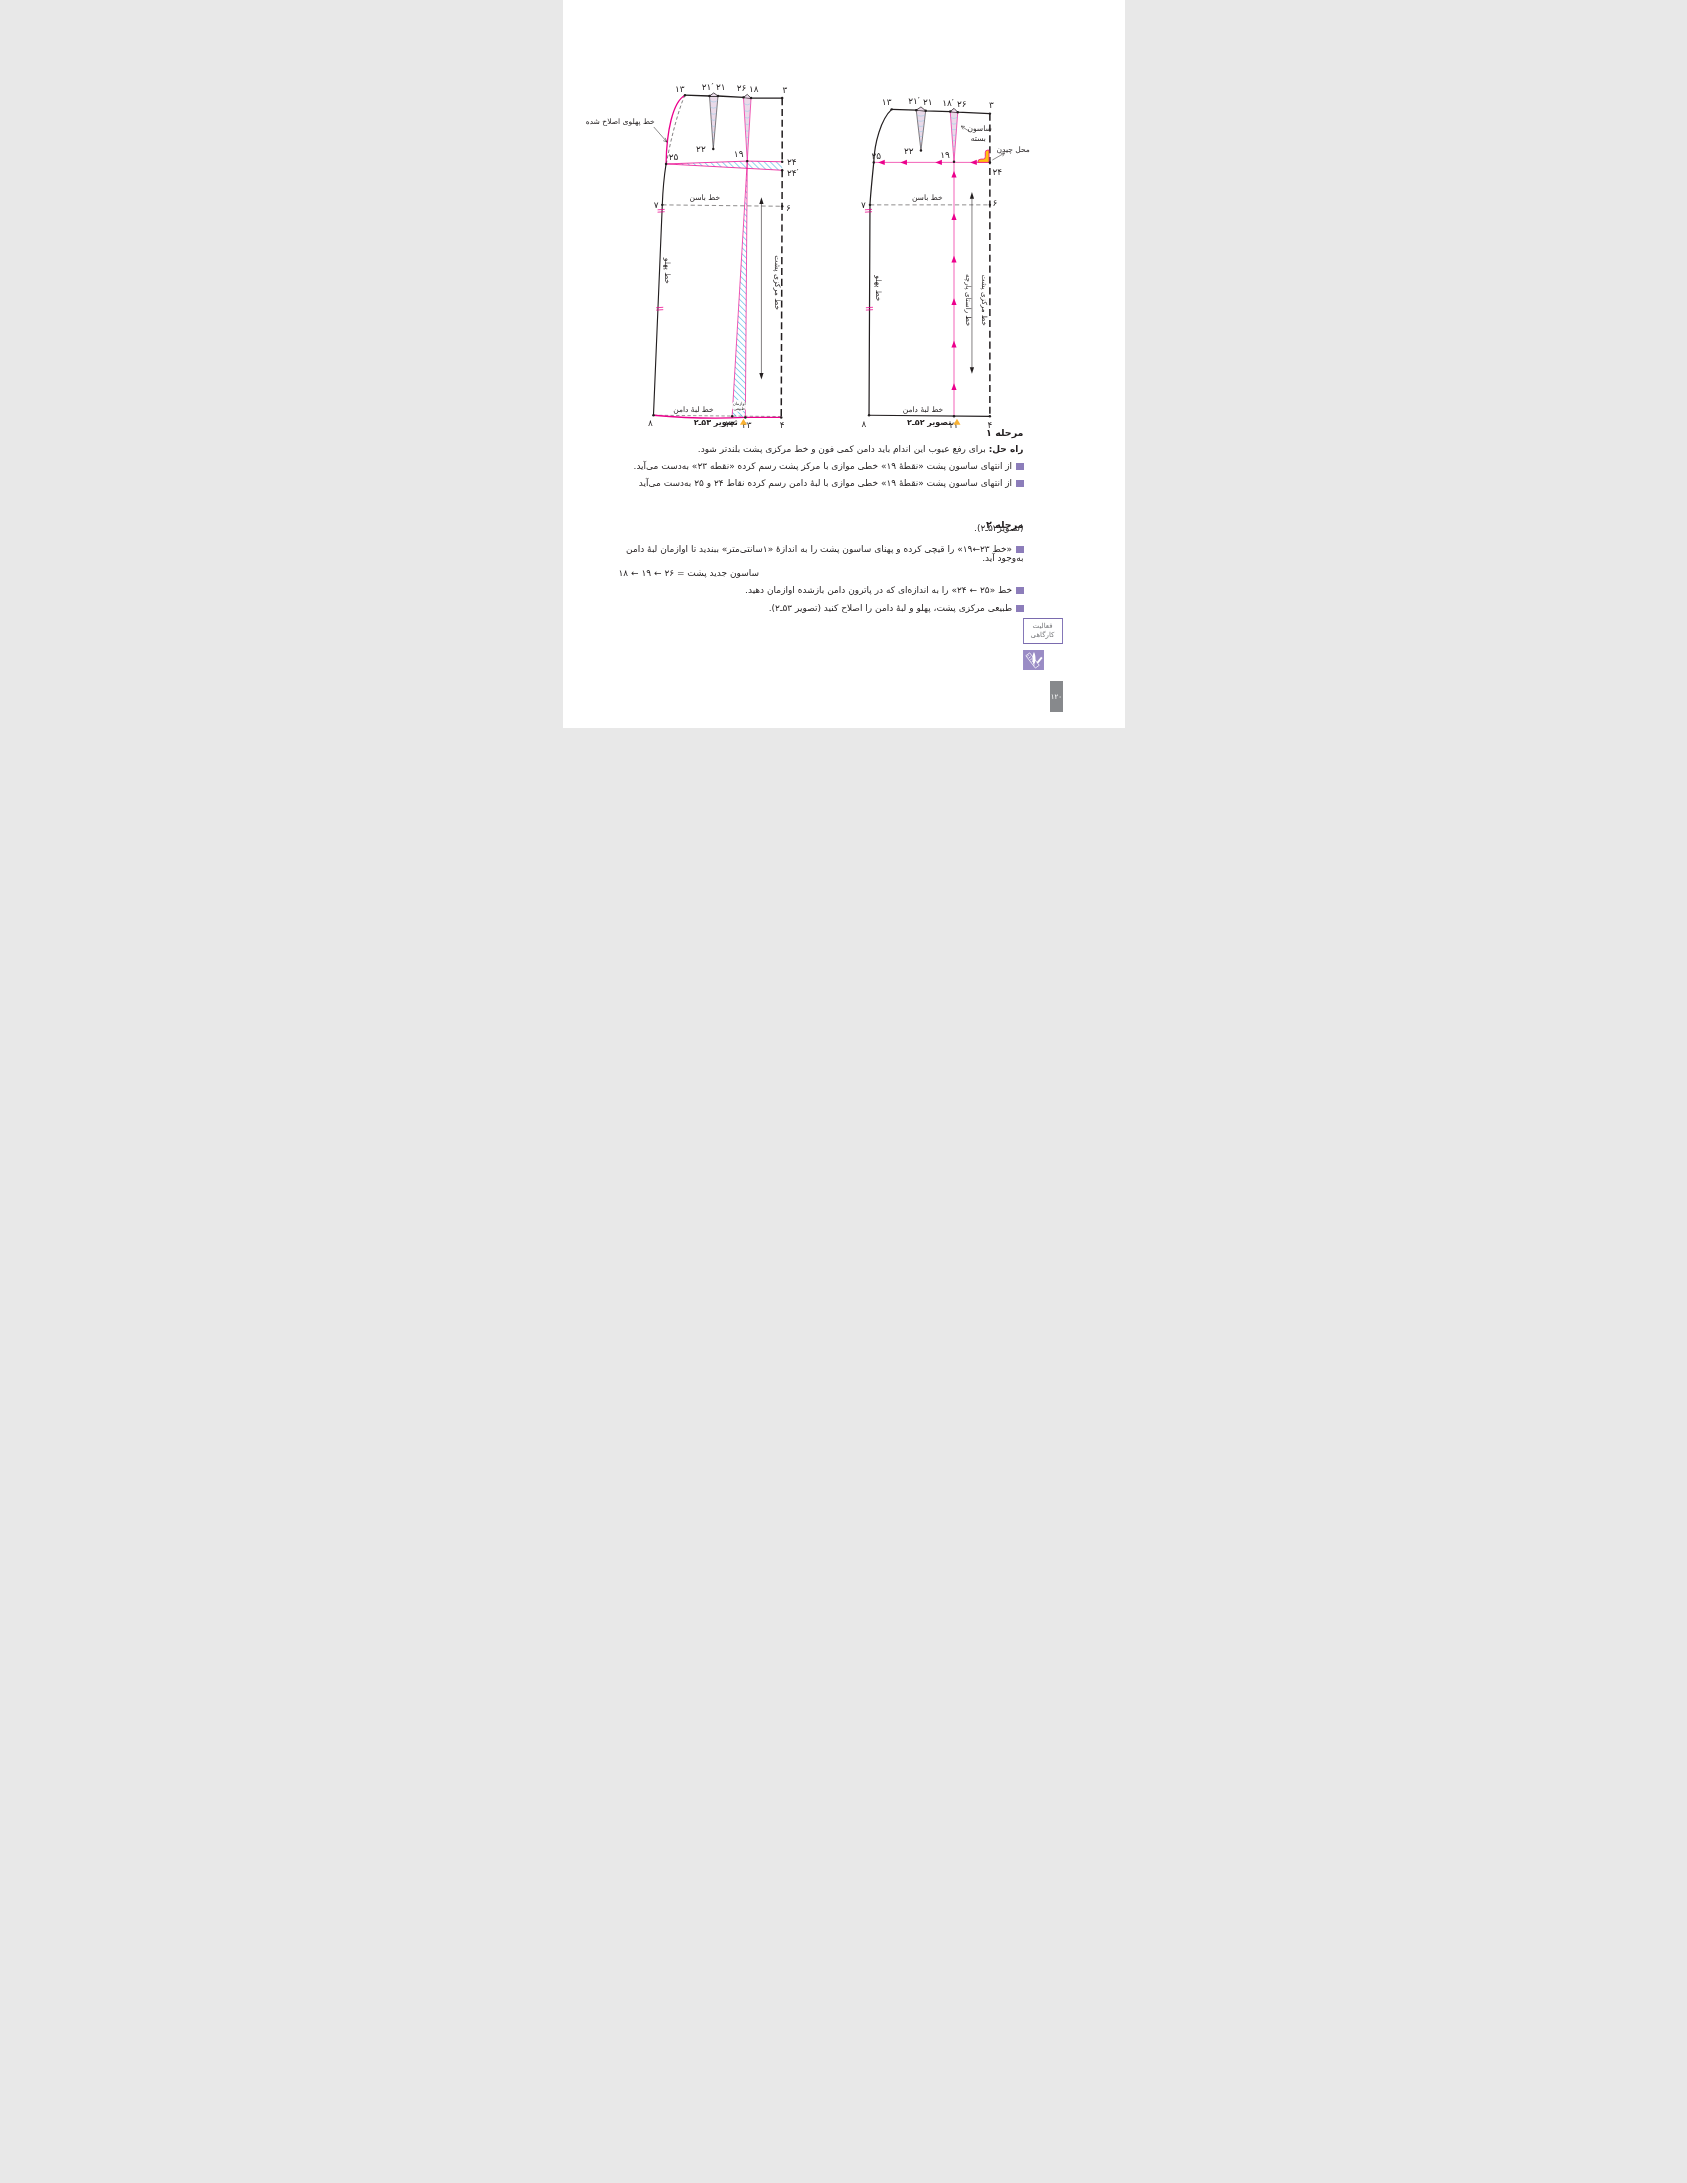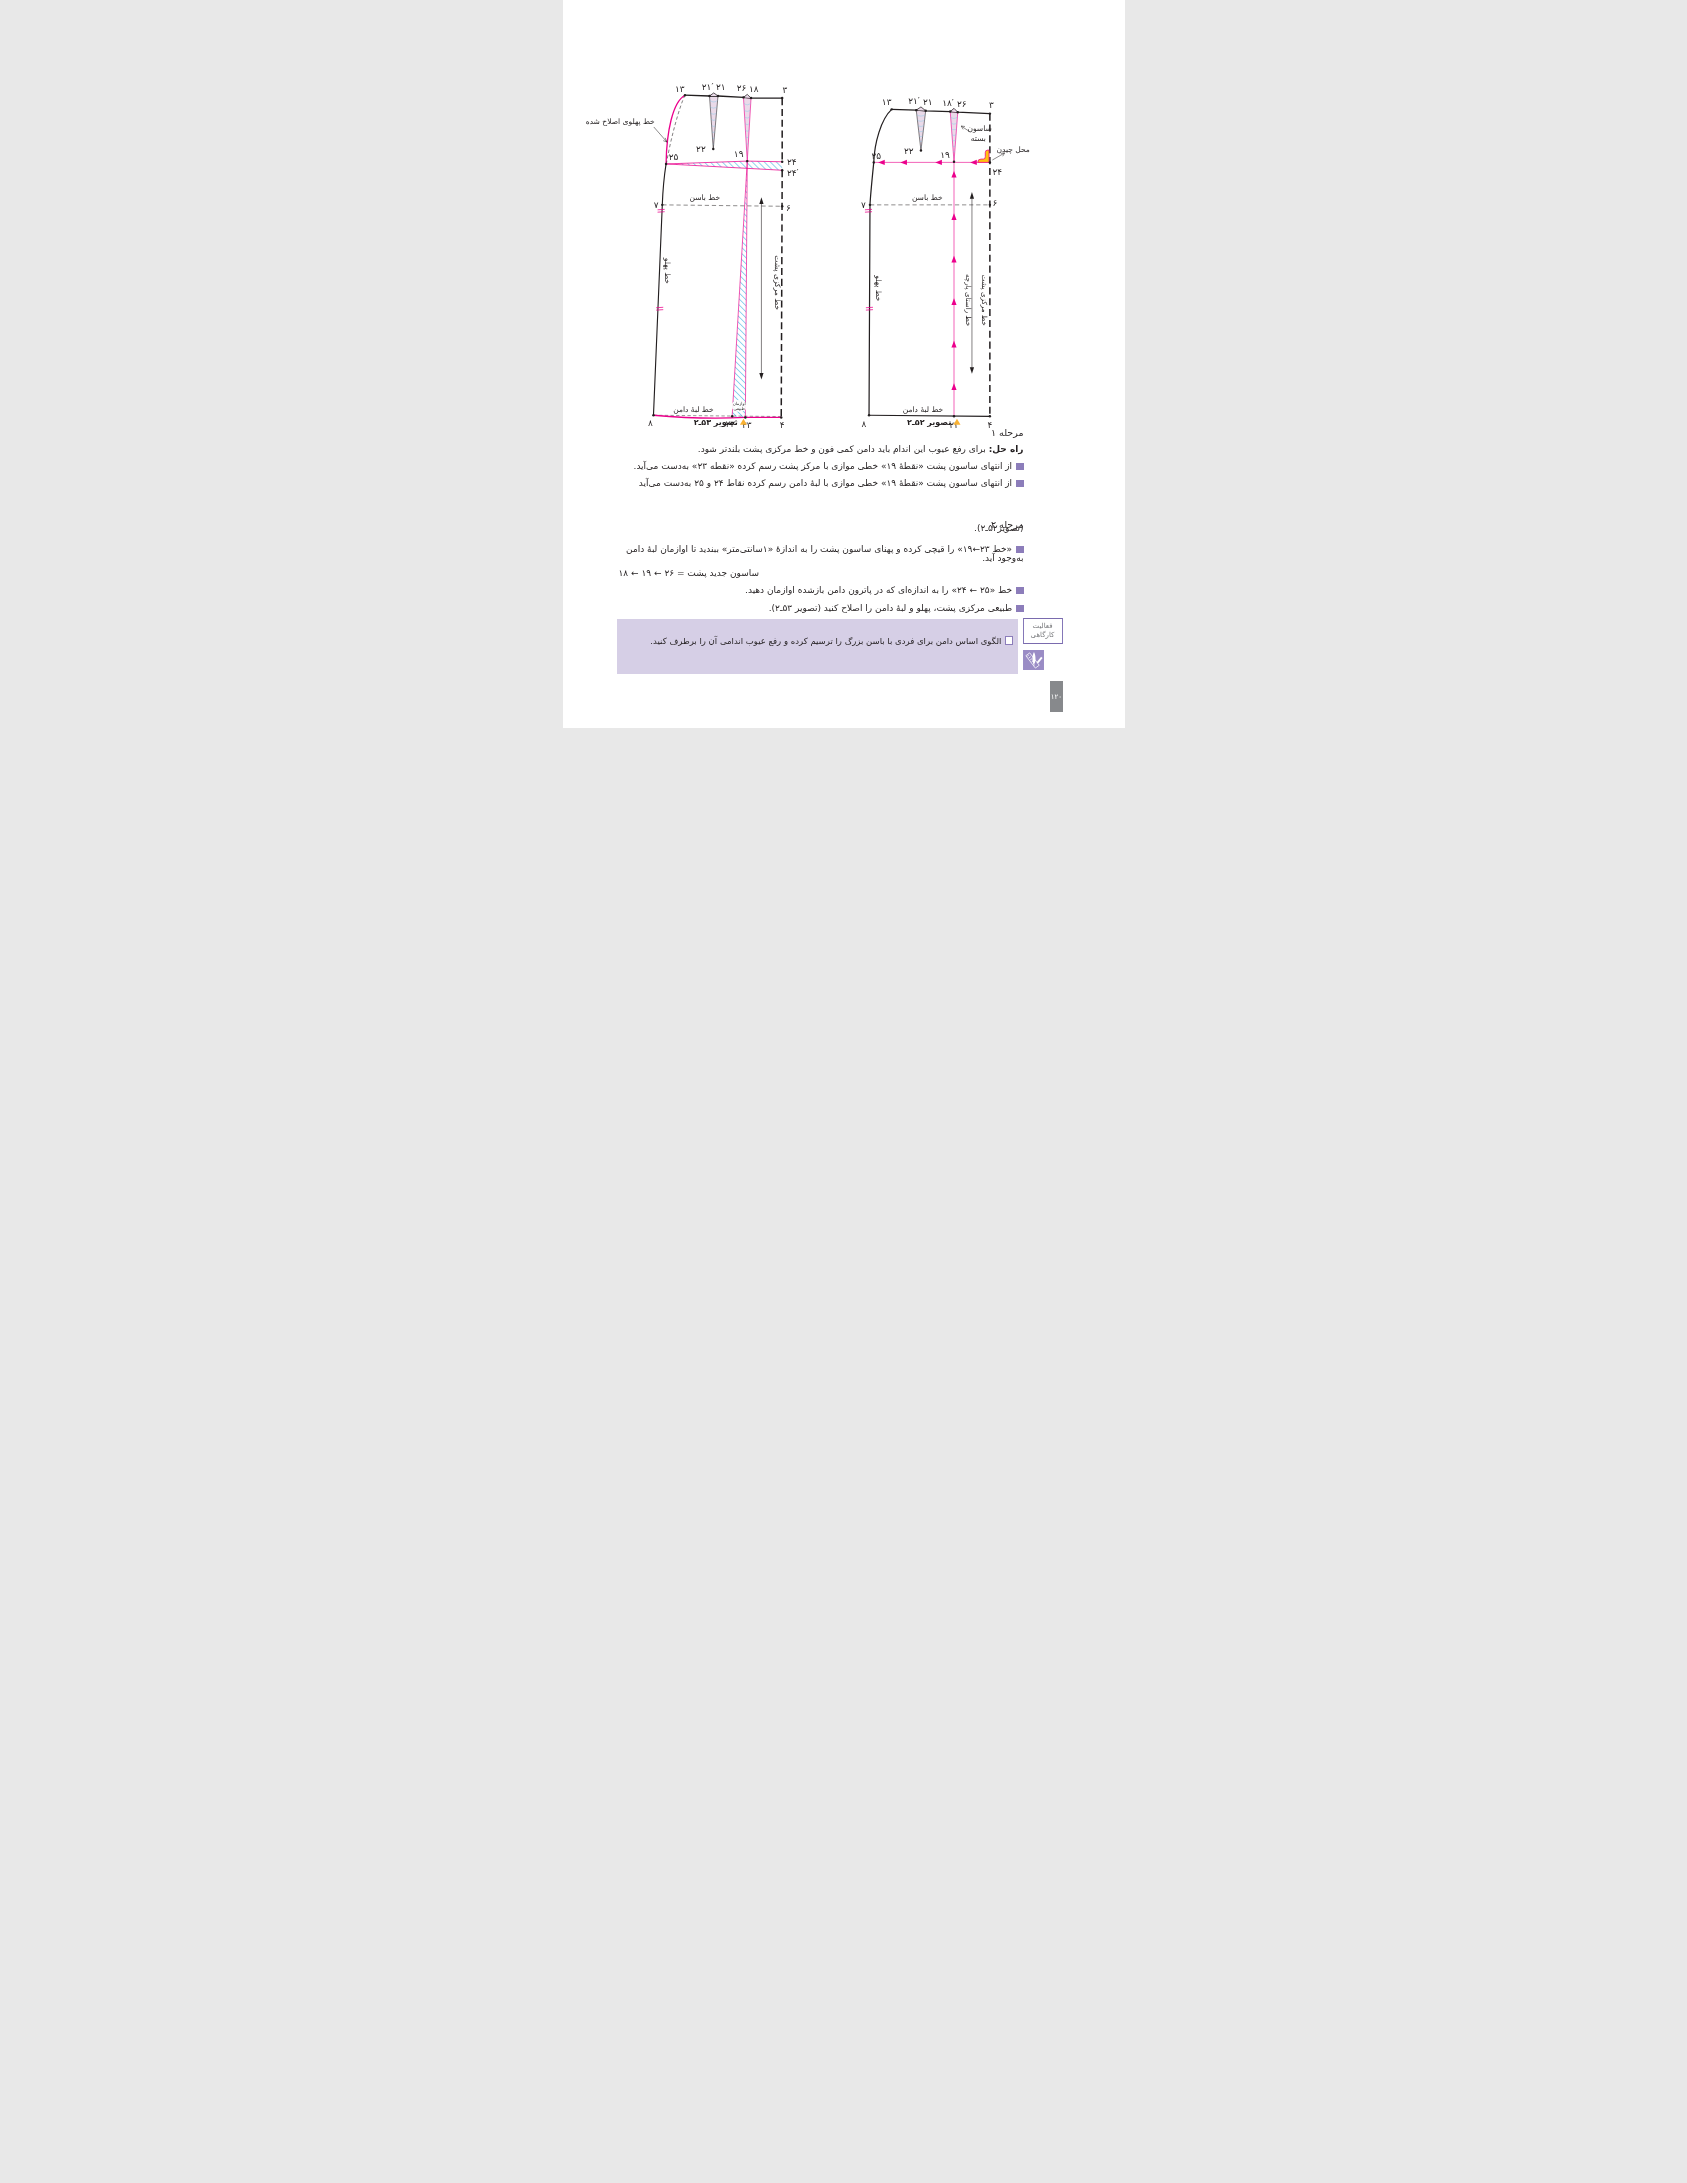--- a/index.html
+++ b/index.html
@@ -7,21 +7,21 @@
     position:relative; width:562px; height:728px; margin:0 auto;
     background:#ffffff; overflow:hidden;
     font-family:"DejaVu Sans", sans-serif; color:#231F20;
   }
   svg.fig{position:absolute; overflow:visible;}
   svg text{font-family:"DejaVu Sans", sans-serif; fill:#231F20;}
   .tline{
     position:absolute; right:101px; white-space:nowrap; direction:rtl;
     font-size:9px; line-height:1.3; text-align:right;
   }
-  .tline.heading{font-weight:normal; font-size:9.5px;}
+  .tline.heading{font-weight:bold; font-size:9.5px;}
   .tline .b{font-weight:bold;}
   .bullet{
     display:inline-block; width:7.6px; height:6.6px; background:#8C7DBA;
     margin-left:3.8px; vertical-align:-0.5px;
   }
   .formula{position:absolute; left:56px; direction:rtl; white-space:nowrap; font-size:9px;}
   .activity-box{
     position:absolute; left:54px; top:619px; width:401px; height:55px;
     background:#D6CFE6;
   }
@@ -343,23 +343,20 @@
   <div class="tline" style="top:544px;margin-left:40px;"><span class="bullet"></span><span>«خط ۲۳←۱۹» را قیچی کرده و پهنای ساسون پشت را به اندازۀ «۱سانتی‌متر» ببندید تا اوازمان لبۀ دامن</span></div>
 
   <div class="tline" style="top:553px;"><span>به‌وجود آید.</span></div>
 
   <div class="formula" style="top:568px;">ساسون جدید پشت = ۲۶ ← ۱۹ ← ۱۸</div>
 
   <div class="tline" style="top:585px;"><span class="bullet"></span><span>خط «۲۵ ← ۲۴» را به اندازه‌ای که در پاترون دامن بازشده اوازمان دهید.</span></div>
 
   <div class="tline" style="top:603px;"><span class="bullet"></span><span>طبیعی مرکزی پشت، پهلو و لبۀ دامن را اصلاح کنید (تصویر ۵۳ـ۲).</span></div>
 
-  <div class="activity-box">
-    <div class="activity-text"><span class="checkbox"></span><span>الگوی اساس دامن برای فردی با باسن بزرگ را ترسیم کرده و رفع عیوب اندامی آن را برطرف کنید.</span></div>
-  </div>
 
   <div class="activity-tab">
     <div>فعالیت</div>
     <div>کارگاهی</div>
   </div>
 
   <svg class="tool-icon" viewBox="0 0 44 42">
     <rect x="0" y="0" width="44" height="42" fill="#9A8CC5"></rect>
     <g stroke="#ffffff" stroke-width="1.6" fill="none">
       <path d="M6,12 L14,6 L34,32 L26,38 Z"></path>

